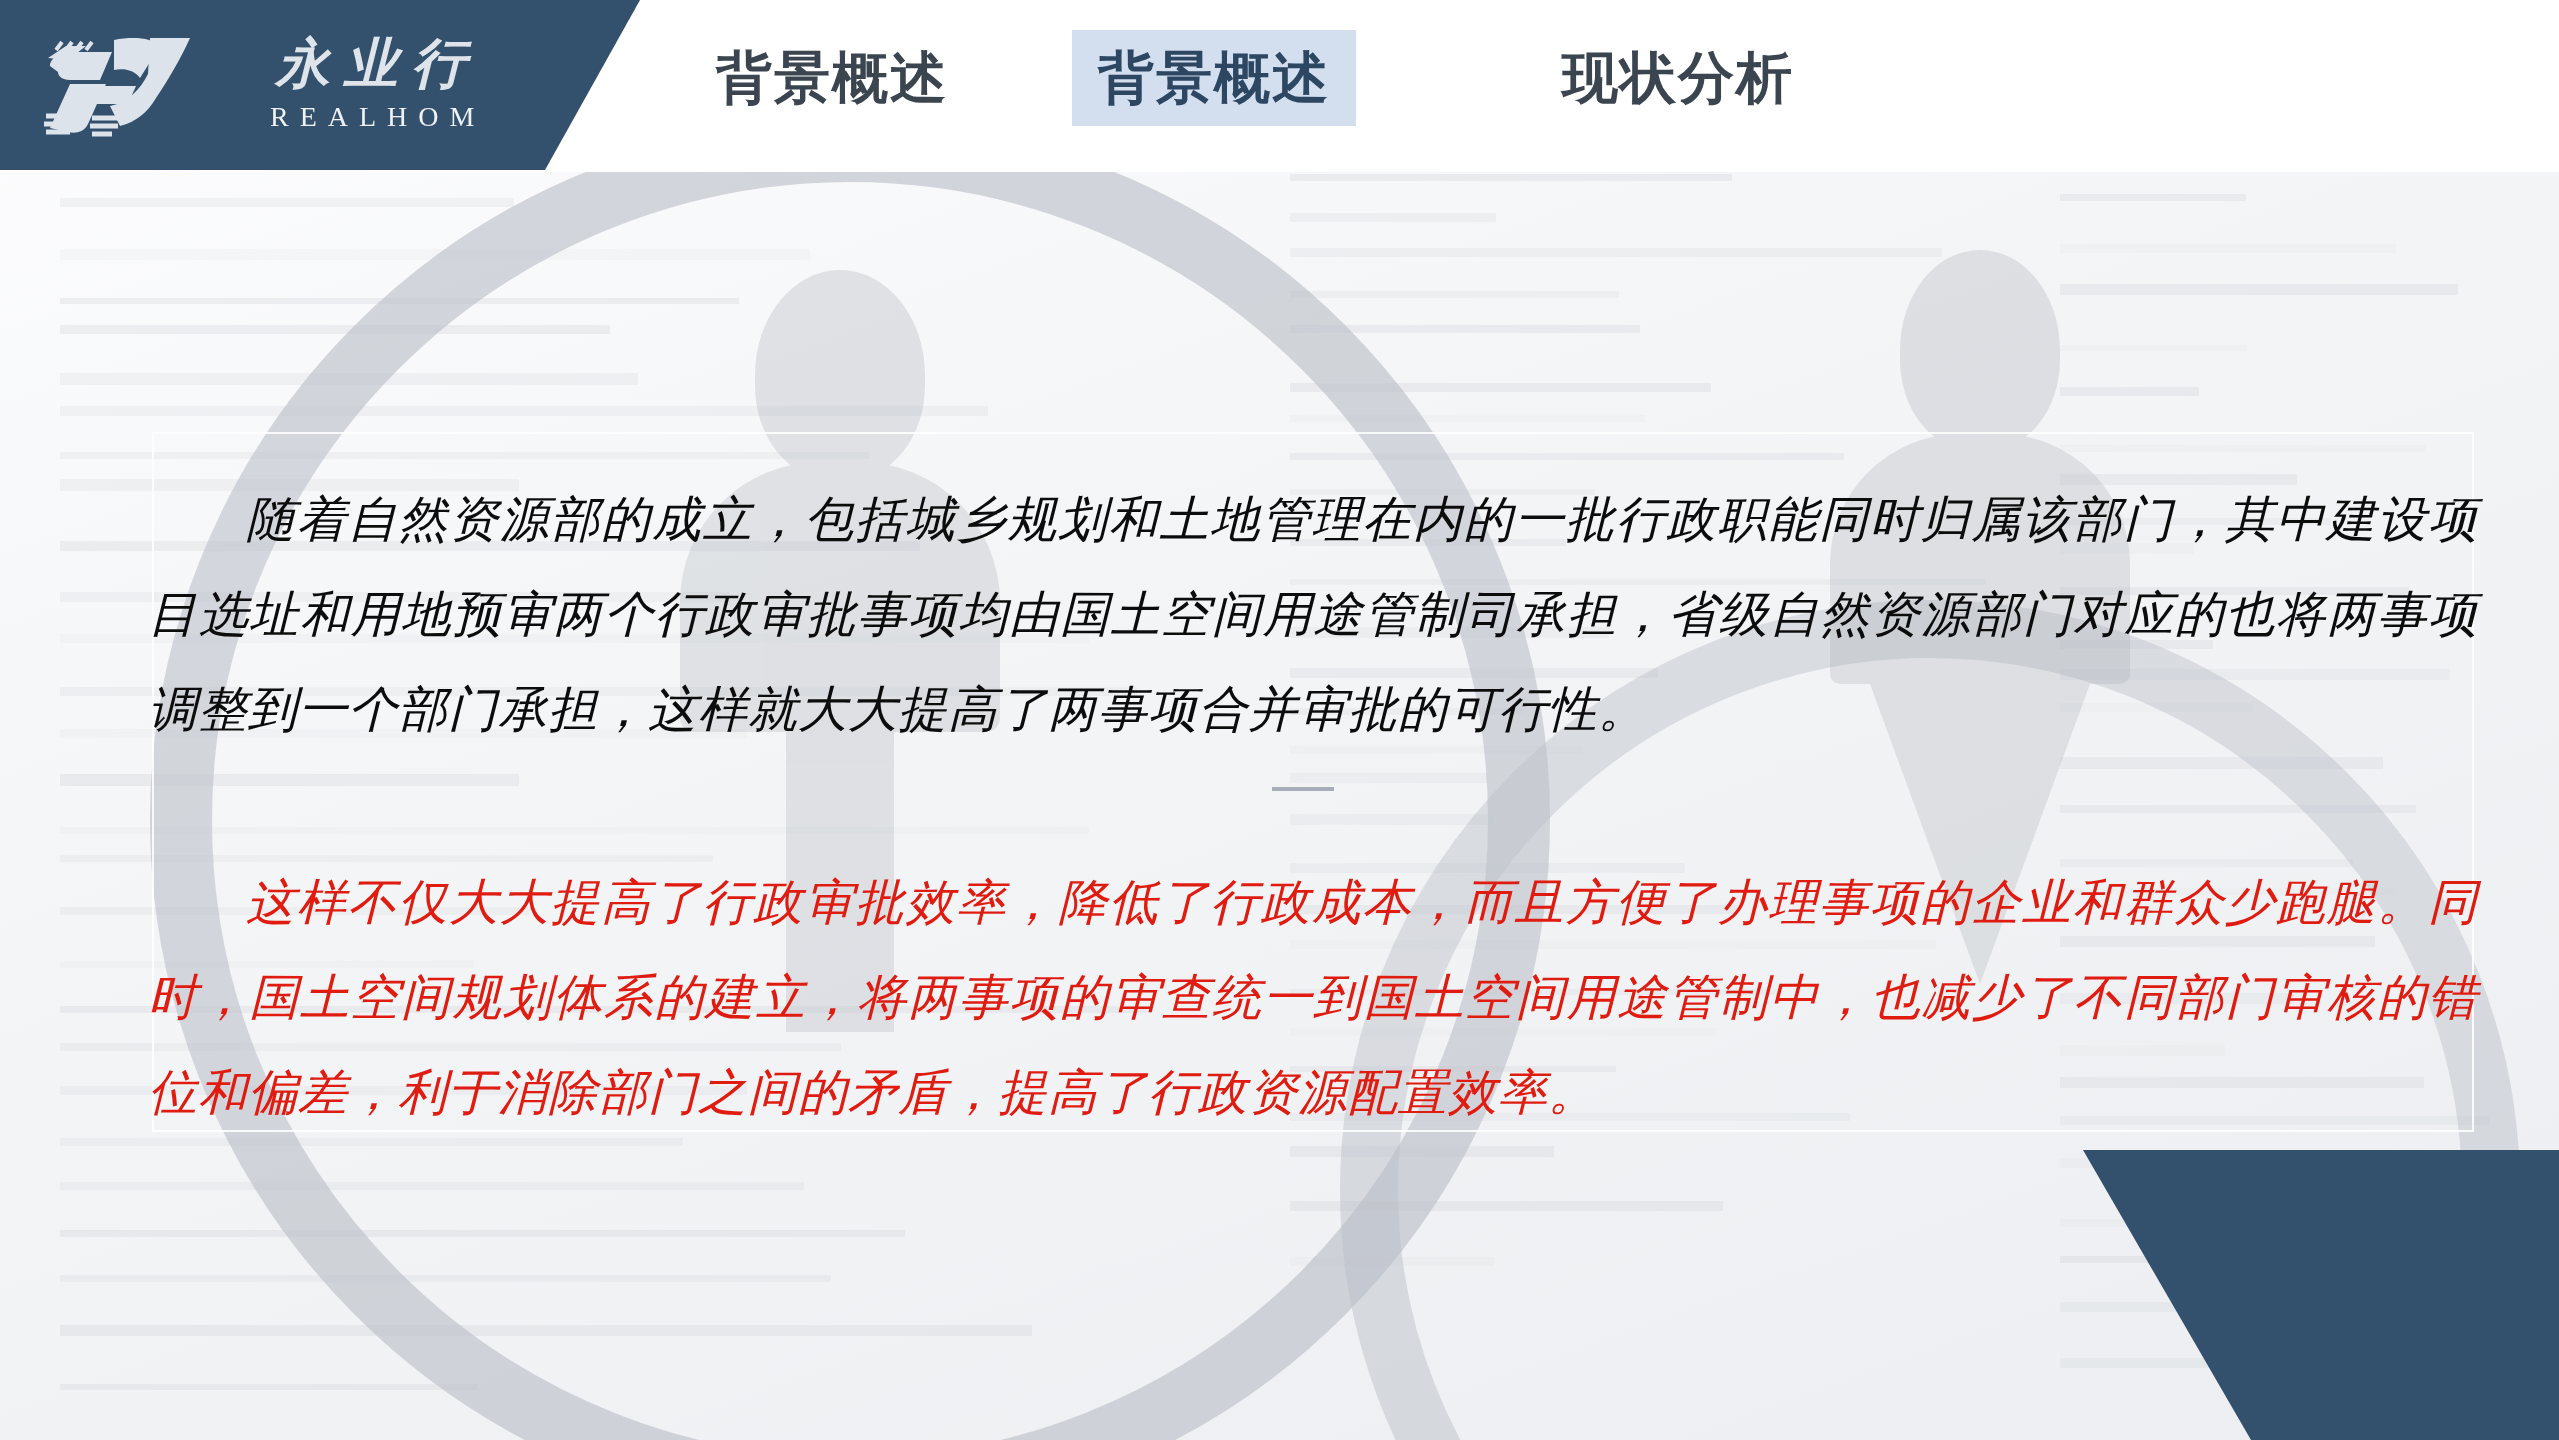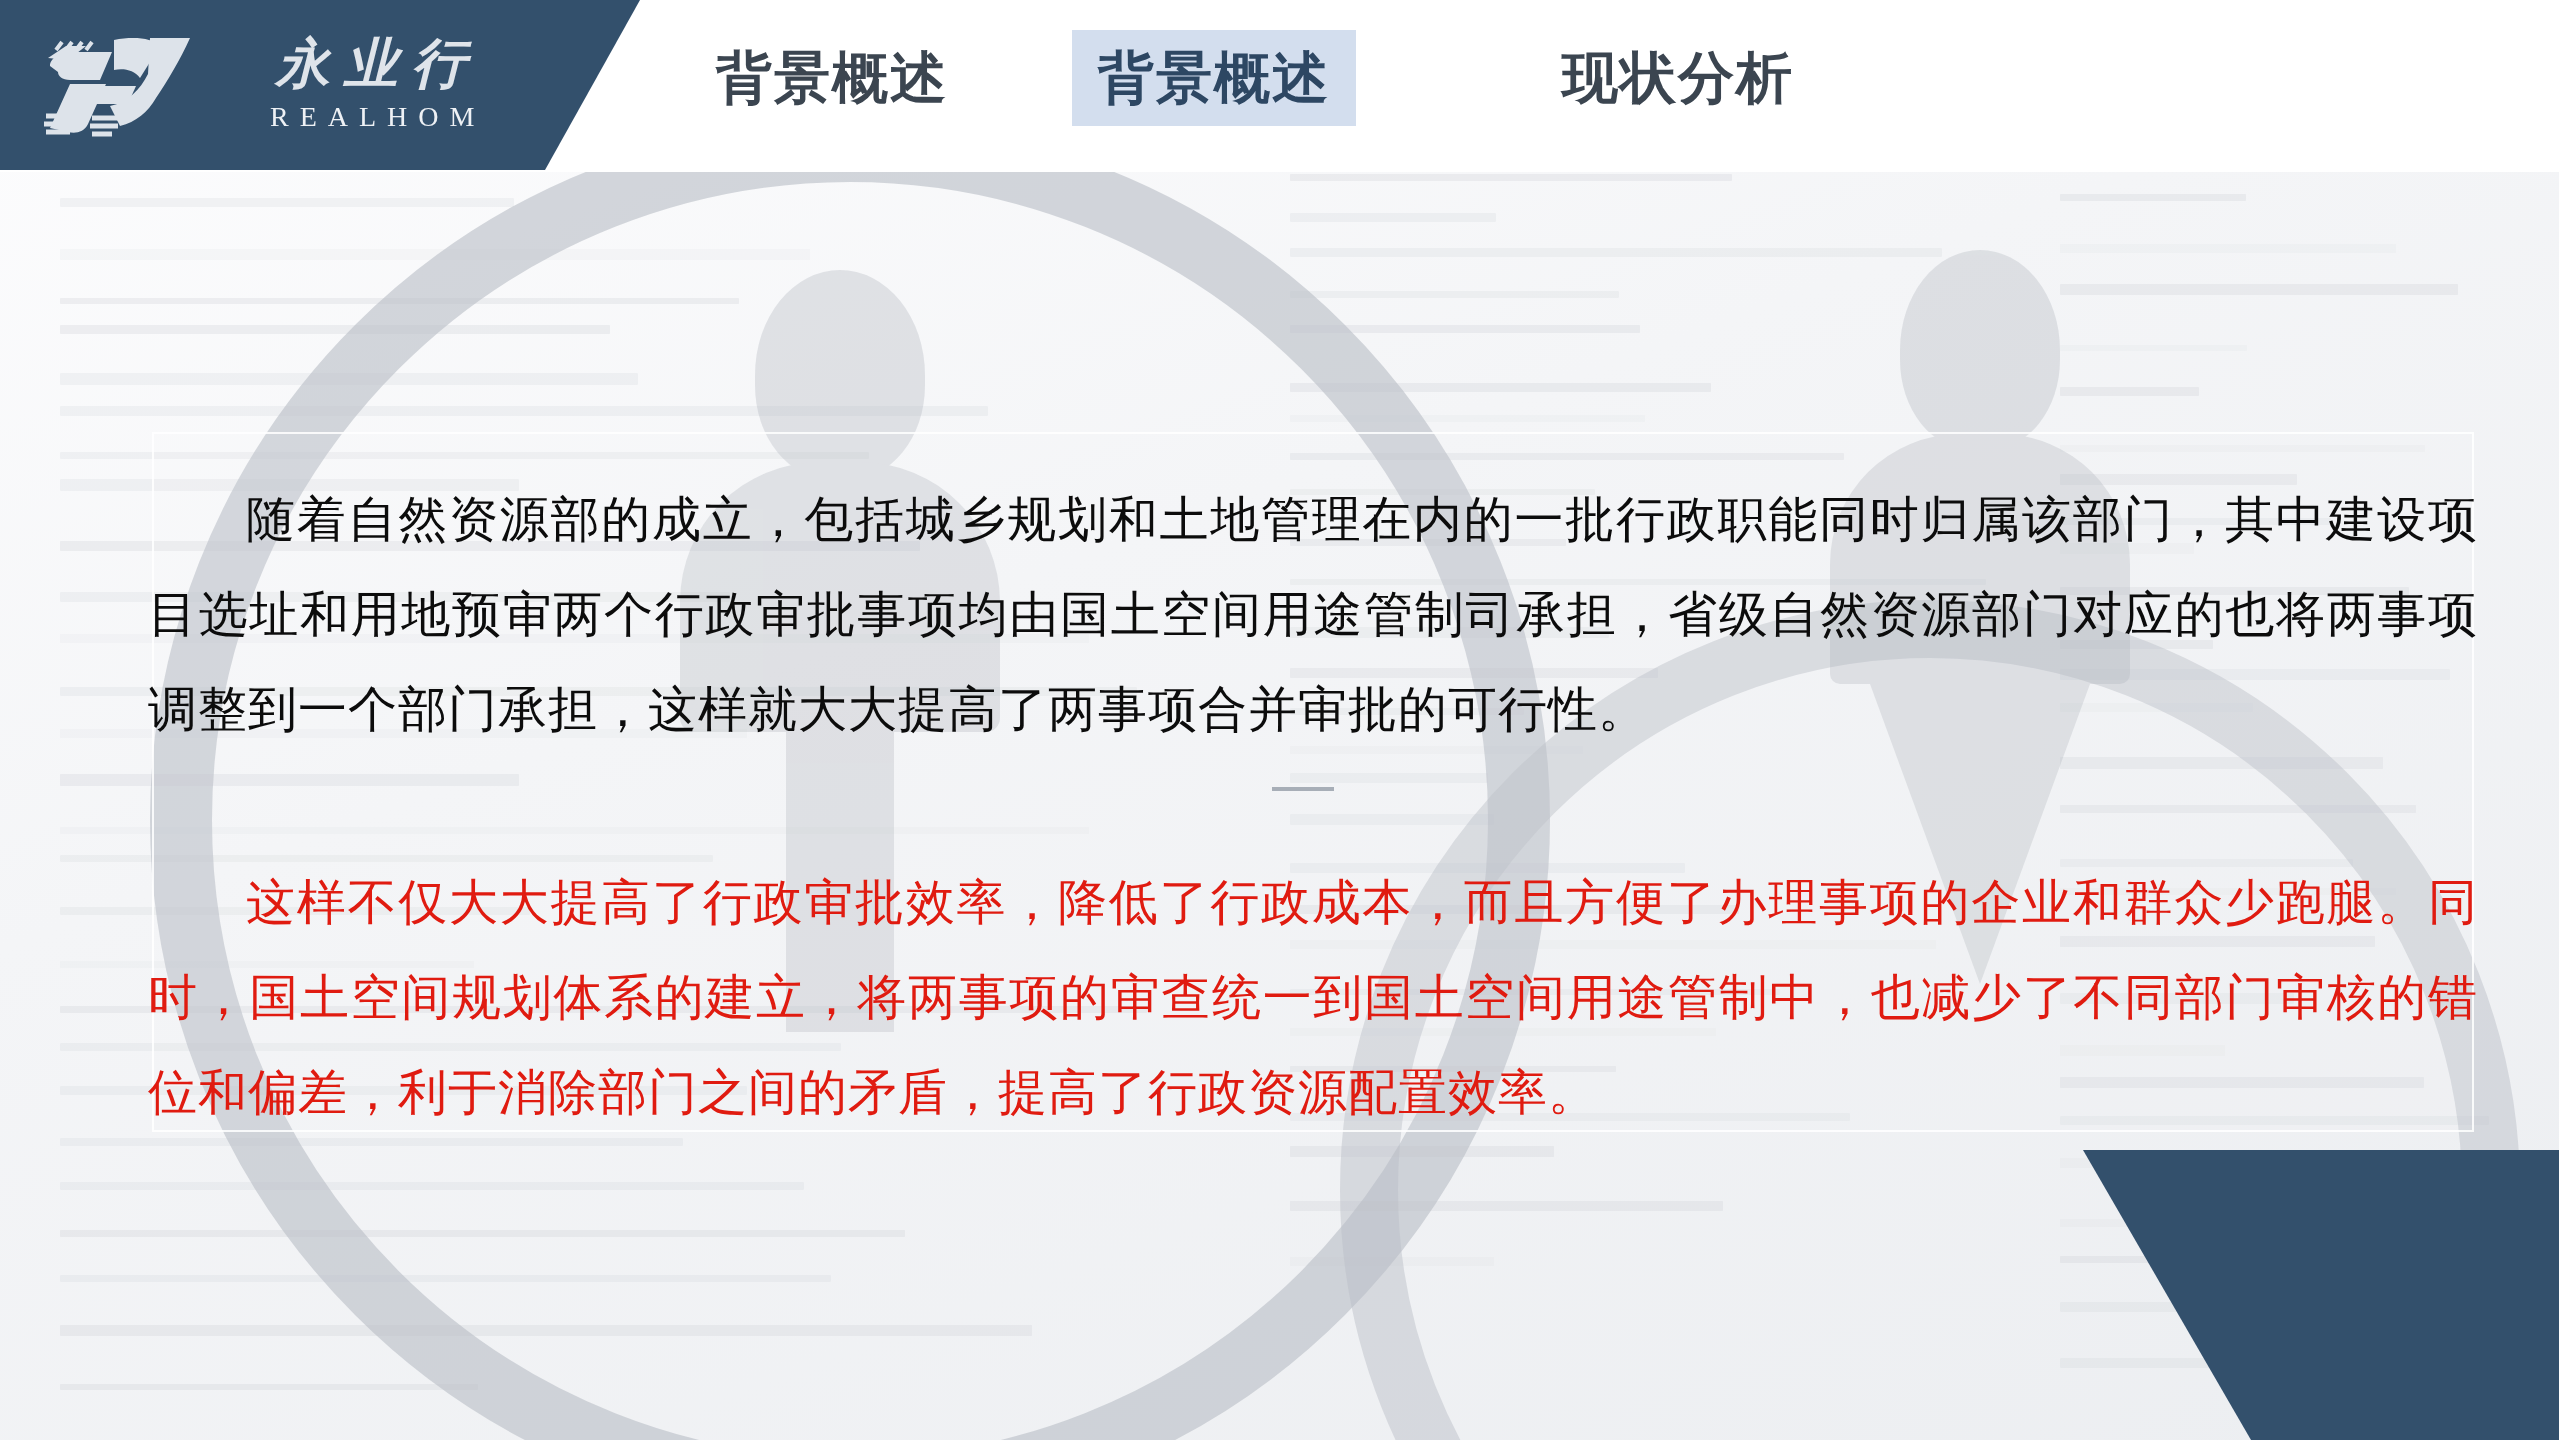--- a/index.html
+++ b/index.html
@@ -230,20 +230,21 @@
   .body-text {
     position: absolute;
     z-index: 5;
     width: 2330px;
     left: 148px;
     font-size: 49px;
     line-height: 95px;
     letter-spacing: 1px;
     text-align: justify;
     text-justify: inter-character;
+    font-style: italic;
   }
   #para-black {
     top: 472px;
     color: #0c0c0c;
     text-indent: 98px;
   }
   #para-red {
     top: 855px;
     color: #e01b10;
     text-indent: 98px;

